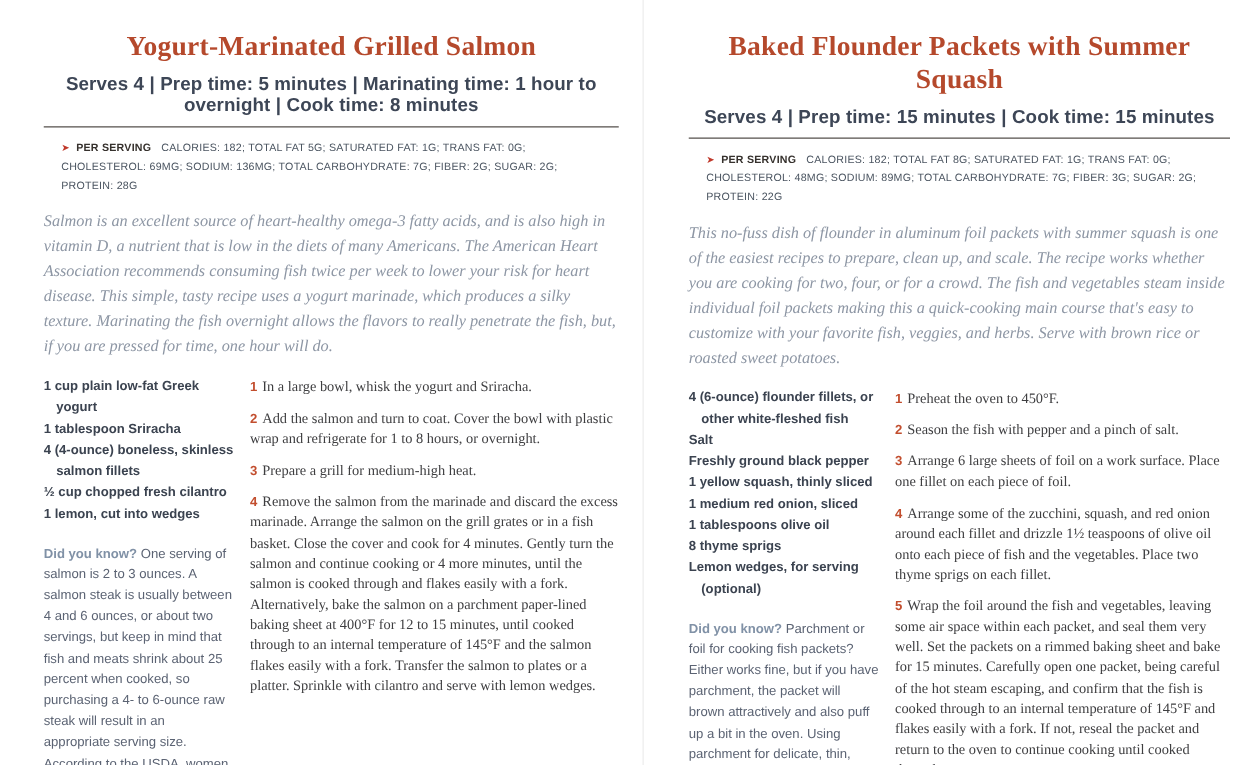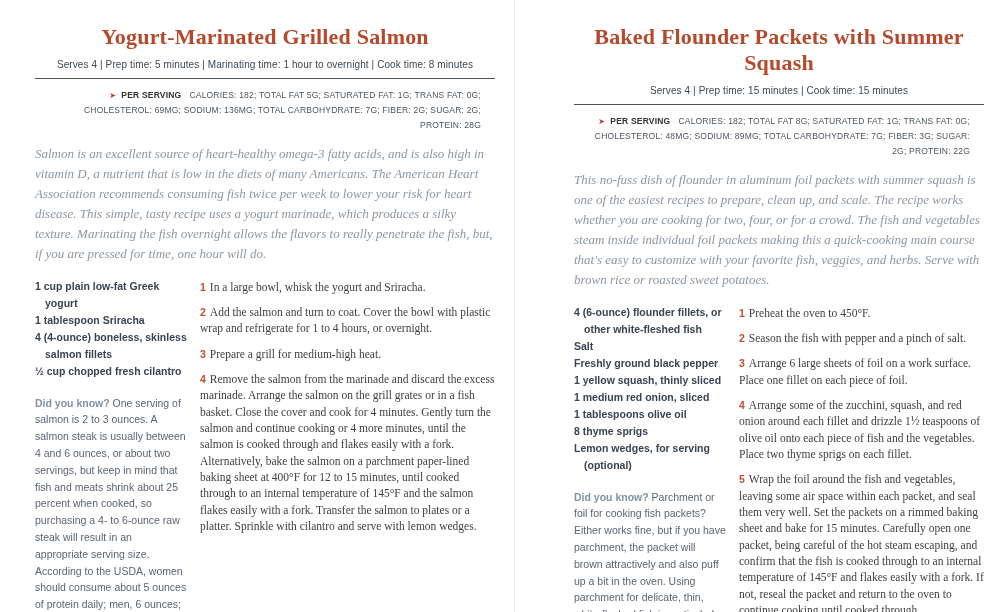--- a/index.html
+++ b/index.html
@@ -10,43 +10,43 @@
     background:#ffffff;
     font-family:"Liberation Sans", sans-serif;
     overflow:hidden;
   }
   .gutter-line {
     position:absolute; left:514px; top:0; bottom:0; width:1px;
     background:#ededed;
   }
   .page { position:absolute; top:0; bottom:0; display:flex; flex-direction:column; }
   .page-left  { left:0;   width:510px; padding:24px 15px 16px 35px; }
-  .page-right { left:514px; width:486px; padding:24px 16px 16px 60px; }
+  .page-right { left:514px; width:486px; padding:24px 16px 16px 37px; }
 
   .recipe-title {
     font-family:"Liberation Serif", "DejaVu Serif", serif;
     font-weight:bold;
     font-size:22px;
     color:#b5492c;
     text-align:center;
     letter-spacing:0.2px;
     margin-bottom:9px;
   }
   .meta-line {
     text-align:center;
-    font-size:10px;
-    font-weight:normal;
+    font-size:15px;
+    font-weight:bold;
     color:#3d4656;
     letter-spacing:0.1px;
     padding-bottom:8px;
     border-bottom:1px solid #55504c;
     margin-bottom:9px;
   }
   .per-serving {
-    text-align:right;
+    text-align:left;
     font-size:8.5px;
     line-height:1.75;
     color:#4a5460;
     letter-spacing:0.2px;
     padding:0 14px;
     margin-bottom:11px;
   }
   .ps-marker { color:#c0392b; font-size:8px; margin-right:5px; }
   .ps-label  { font-weight:bold; color:#36312d; margin-right:8px; }
   .intro {
@@ -92,29 +92,30 @@
     </div>
     <div class="intro">Salmon is an excellent source of heart-healthy omega-3 fatty acids, and is also high in vitamin D, a nutrient that is low in the diets of many Americans. The American Heart Association recommends consuming fish twice per week to lower your risk for heart disease. This simple, tasty recipe uses a yogurt marinade, which produces a silky texture. Marinating the fish overnight allows the flavors to really penetrate the fish, but, if you are pressed for time, one hour will do.</div>
 
     <div class="cols">
       <div>
         <div class="ing-list">
           <p class="ing">1 cup plain low-fat Greek yogurt</p>
           <p class="ing">1 tablespoon Sriracha</p>
           <p class="ing">4 (4-ounce) boneless, skinless salmon fillets</p>
           <p class="ing">½ cup chopped fresh cilantro</p>
+          <p class="ing">1 lemon, cut into wedges</p>
         </div>
         <p class="dyk">
           <span class="dyk-label">Did you know?</span>
           <span>One serving of salmon is 2 to 3 ounces. A salmon steak is usually between 4 and 6 ounces, or about two servings, but keep in mind that fish and meats shrink about 25 percent when cooked, so purchasing a 4- to 6-ounce raw steak will result in an appropriate serving size. According to the USDA, women should consume about 5 ounces of protein daily; men, 6 ounces; and children 2 to 5 ounces depending on age.</span>
         </p>
       </div>
       <div class="steps">
         <p class="step"><span class="step-num">1</span><span>In a large bowl, whisk the yogurt and Sriracha.</span></p>
-        <p class="step"><span class="step-num">2</span><span>Add the salmon and turn to coat. Cover the bowl with plastic wrap and refrigerate for 1 to 4 hours, or overnight.</span></p>
+        <p class="step"><span class="step-num">2</span><span>Add the salmon and turn to coat. Cover the bowl with plastic wrap and refrigerate for 1 to 8 hours, or overnight.</span></p>
         <p class="step"><span class="step-num">3</span><span>Prepare a grill for medium-high heat.</span></p>
         <p class="step"><span class="step-num">4</span><span>Remove the salmon from the marinade and discard the excess marinade. Arrange the salmon on the grill grates or in a fish basket. Close the cover and cook for 4 minutes. Gently turn the salmon and continue cooking or 4 more minutes, until the salmon is cooked through and flakes easily with a fork. Alternatively, bake the salmon on a parchment paper-lined baking sheet at 400°F for 12 to 15 minutes, until cooked through to an internal temperature of 145°F and the salmon flakes easily with a fork. Transfer the salmon to plates or a platter. Sprinkle with cilantro and serve with lemon wedges.</span></p>
       </div>
     </div>
 
   </div>
 
   <div class="page page-right">
     <div class="recipe-title">Baked Flounder Packets with Summer Squash</div>
     <div class="meta-line">Serves 4   |   Prep time: 15 minutes   |   Cook time: 15 minutes</div>

